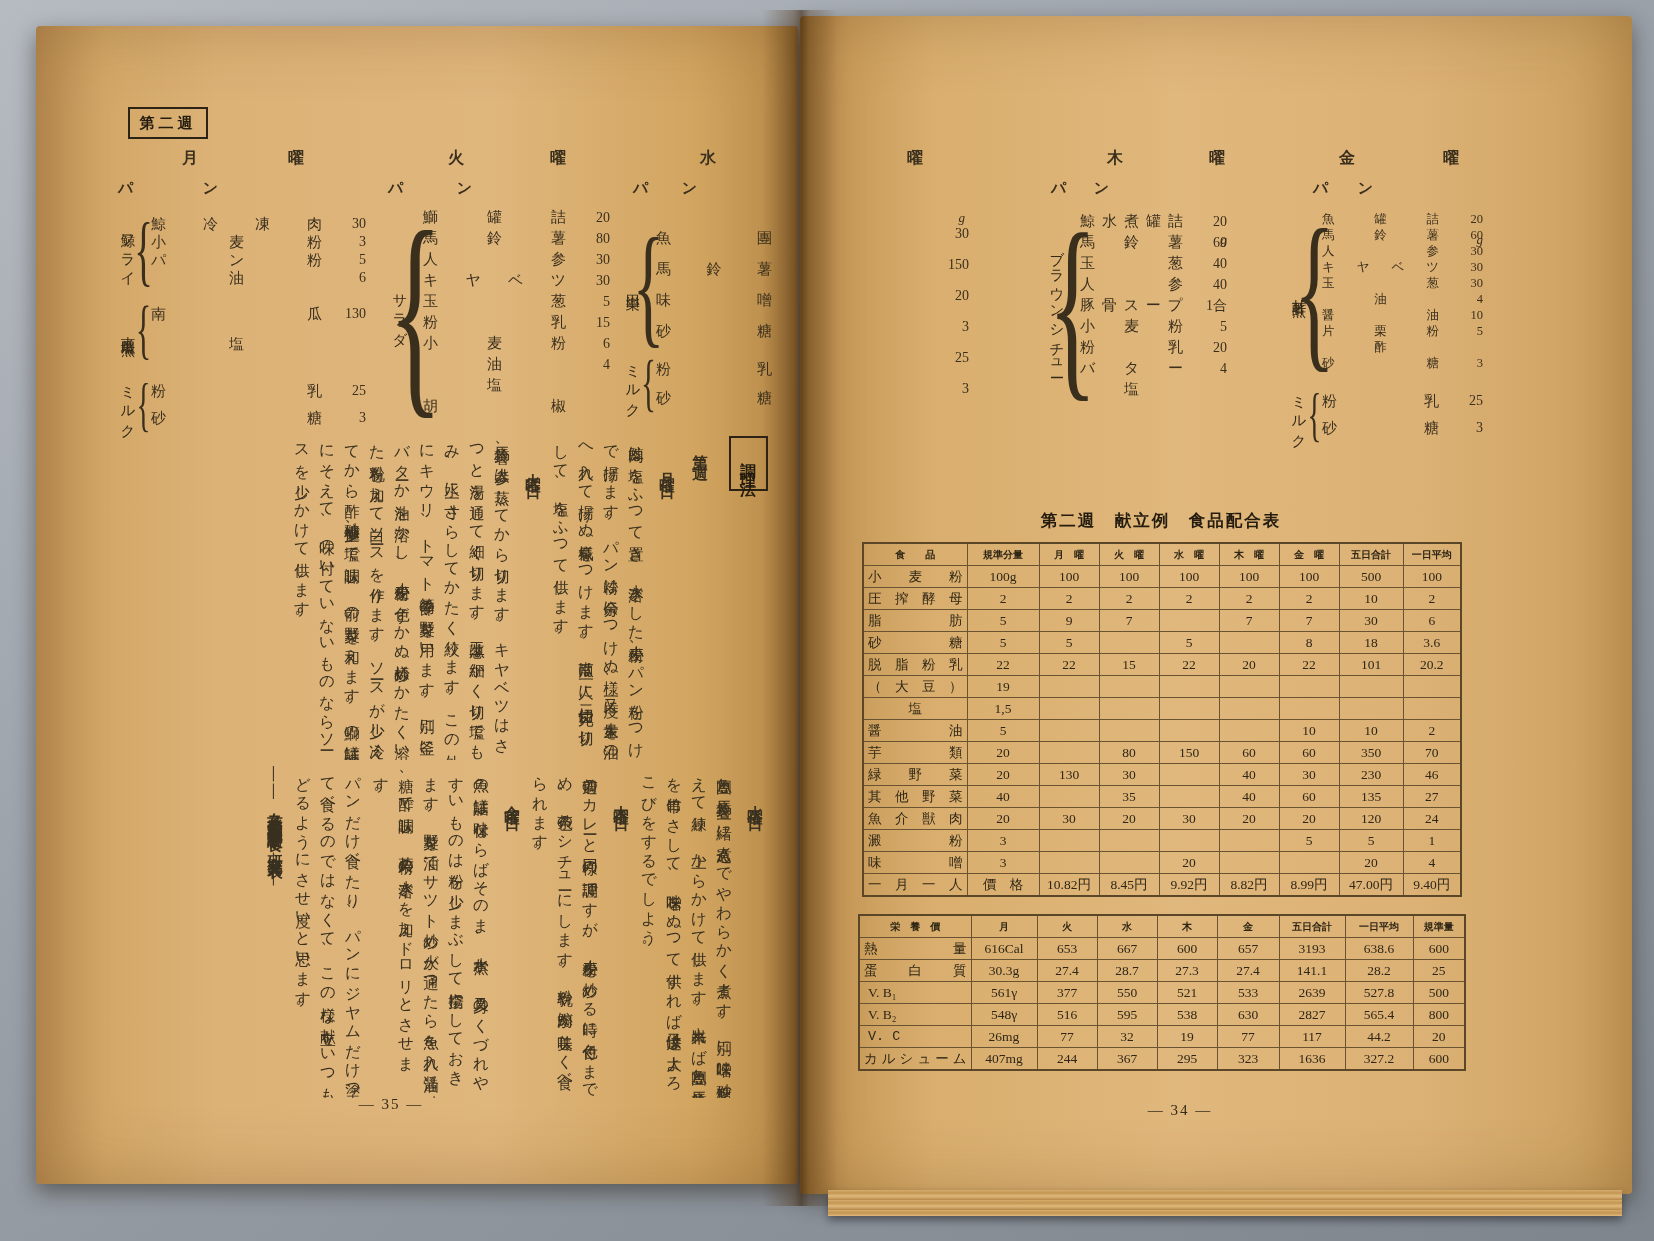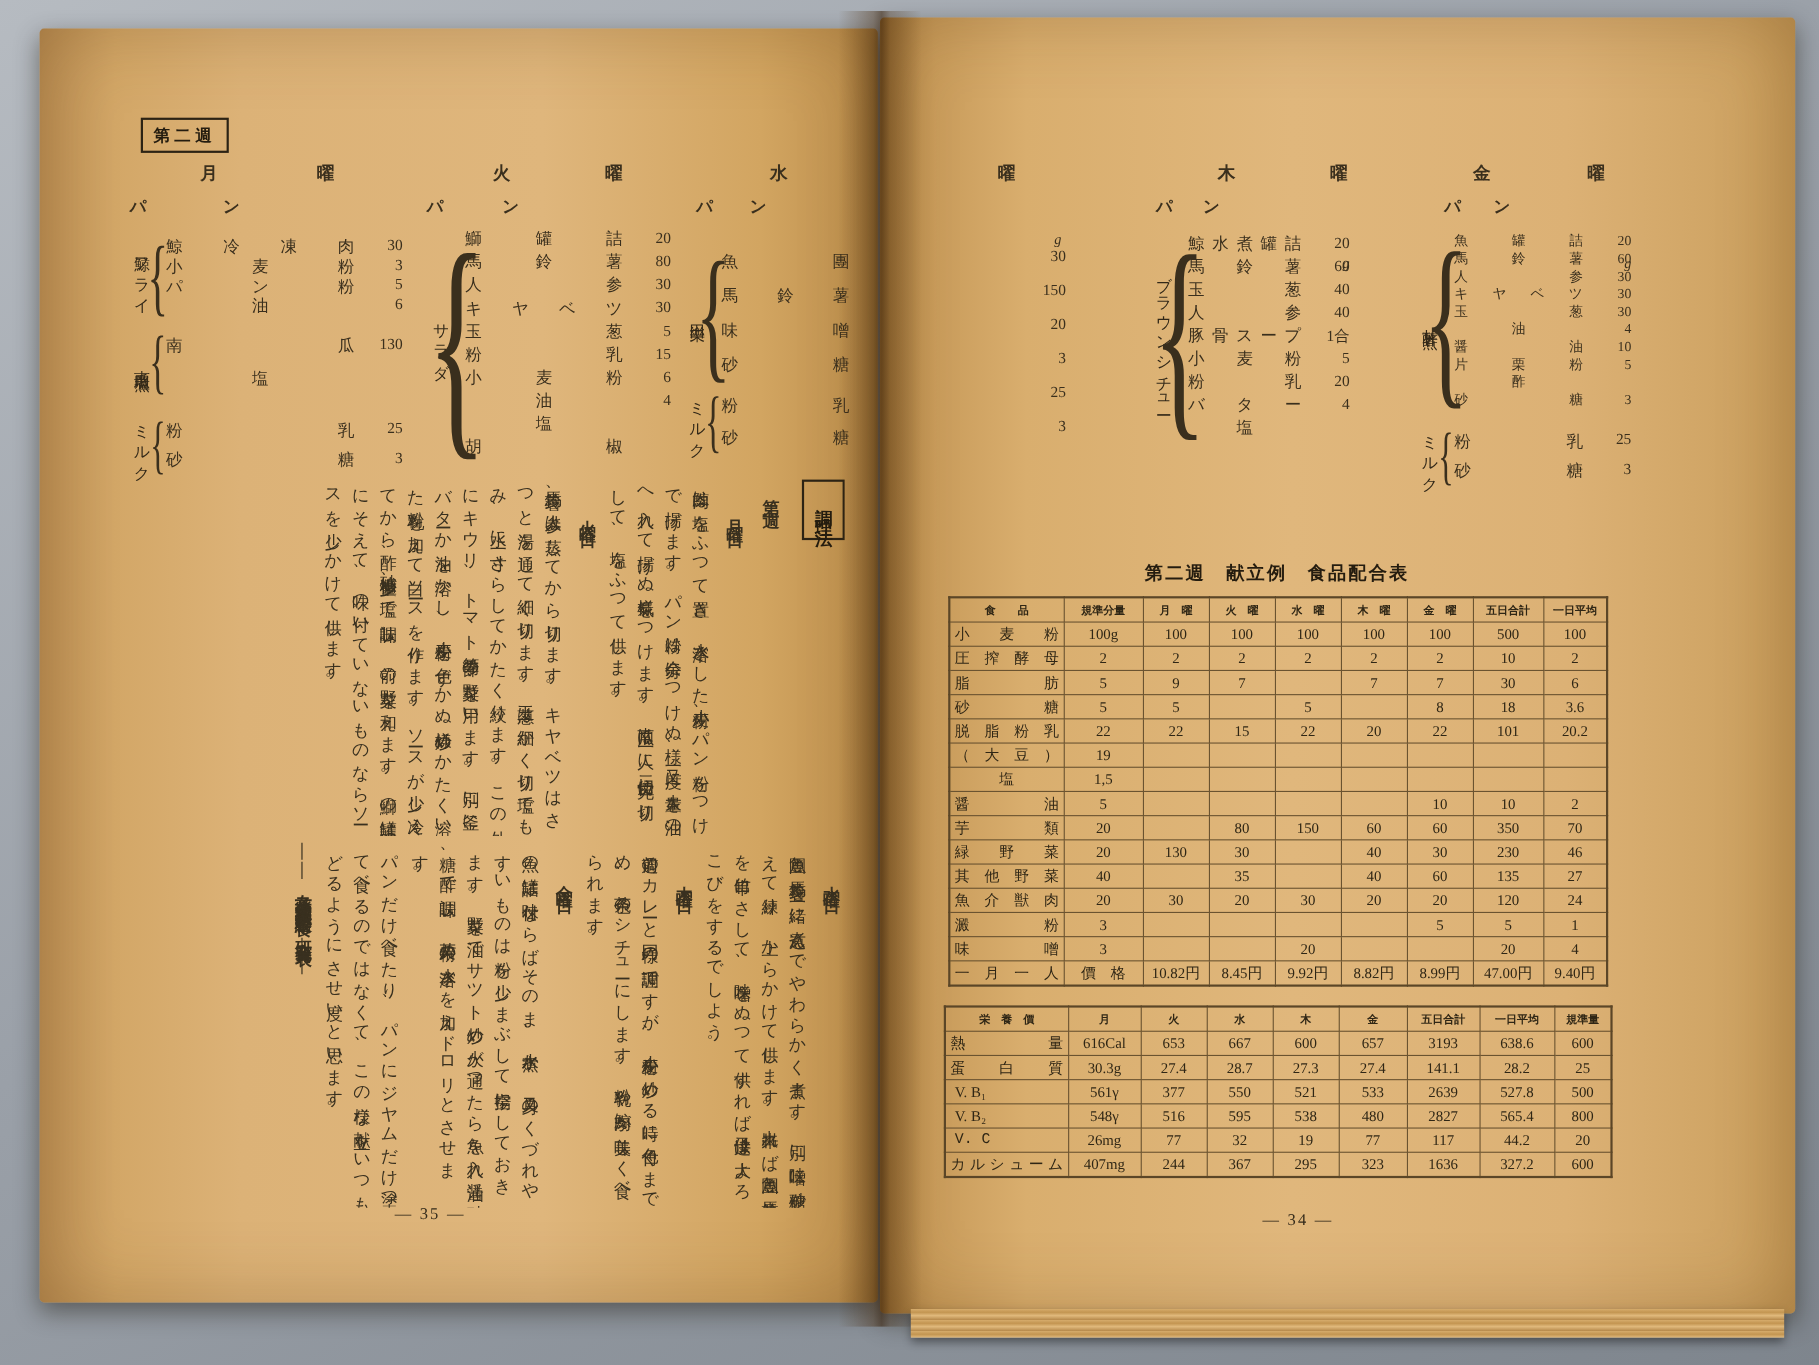--- a/index.html
+++ b/index.html
@@ -835,21 +835,21 @@
             <td class="num">2639</td>
             <td class="num">527.8</td>
             <td class="num">500</td>
           </tr>
           <tr>
             <td class="lab" style="padding-left: 8px;">V. B₂</td>
             <td class="num">548γ</td>
             <td class="num">516</td>
             <td class="num">595</td>
             <td class="num">538</td>
-            <td class="num">480</td>
+            <td class="num">630</td>
             <td class="num">2827</td>
             <td class="num">565.4</td>
             <td class="num">800</td>
           </tr>
           <tr>
             <td class="lab" style="padding-left: 8px; font-family: Liberation Mono, monospace;">V. C</td>
             <td class="num">26mg</td>
             <td class="num">77</td>
             <td class="num">32</td>
             <td class="num">19</td>

